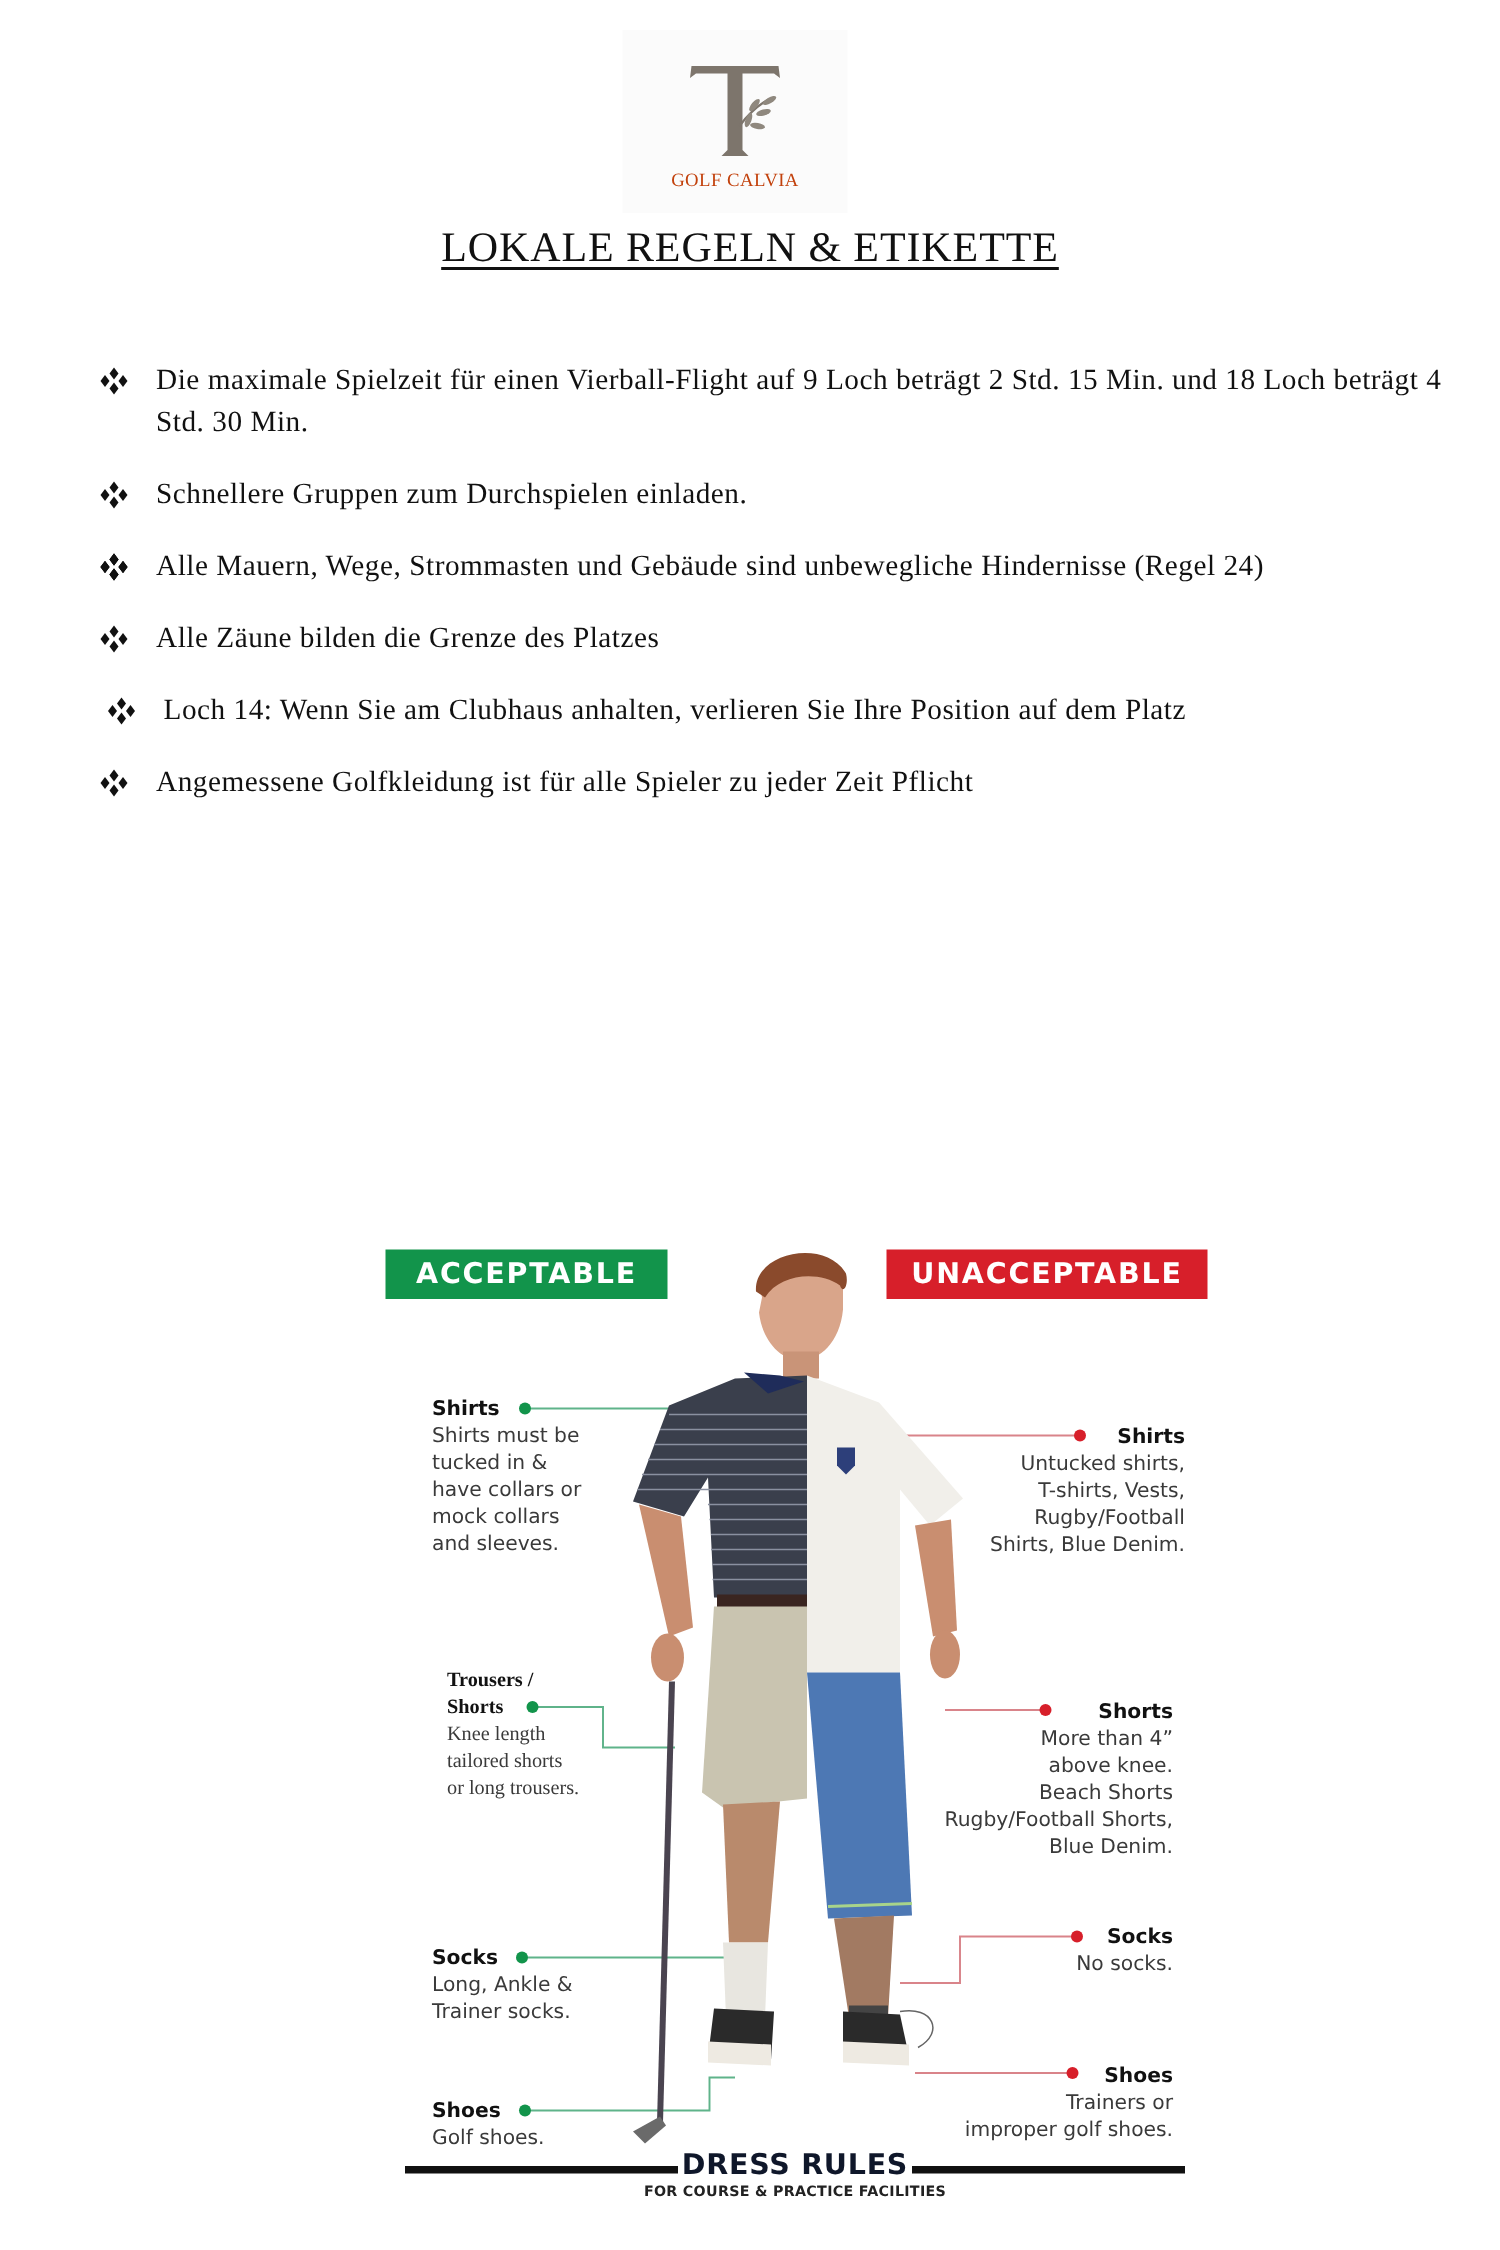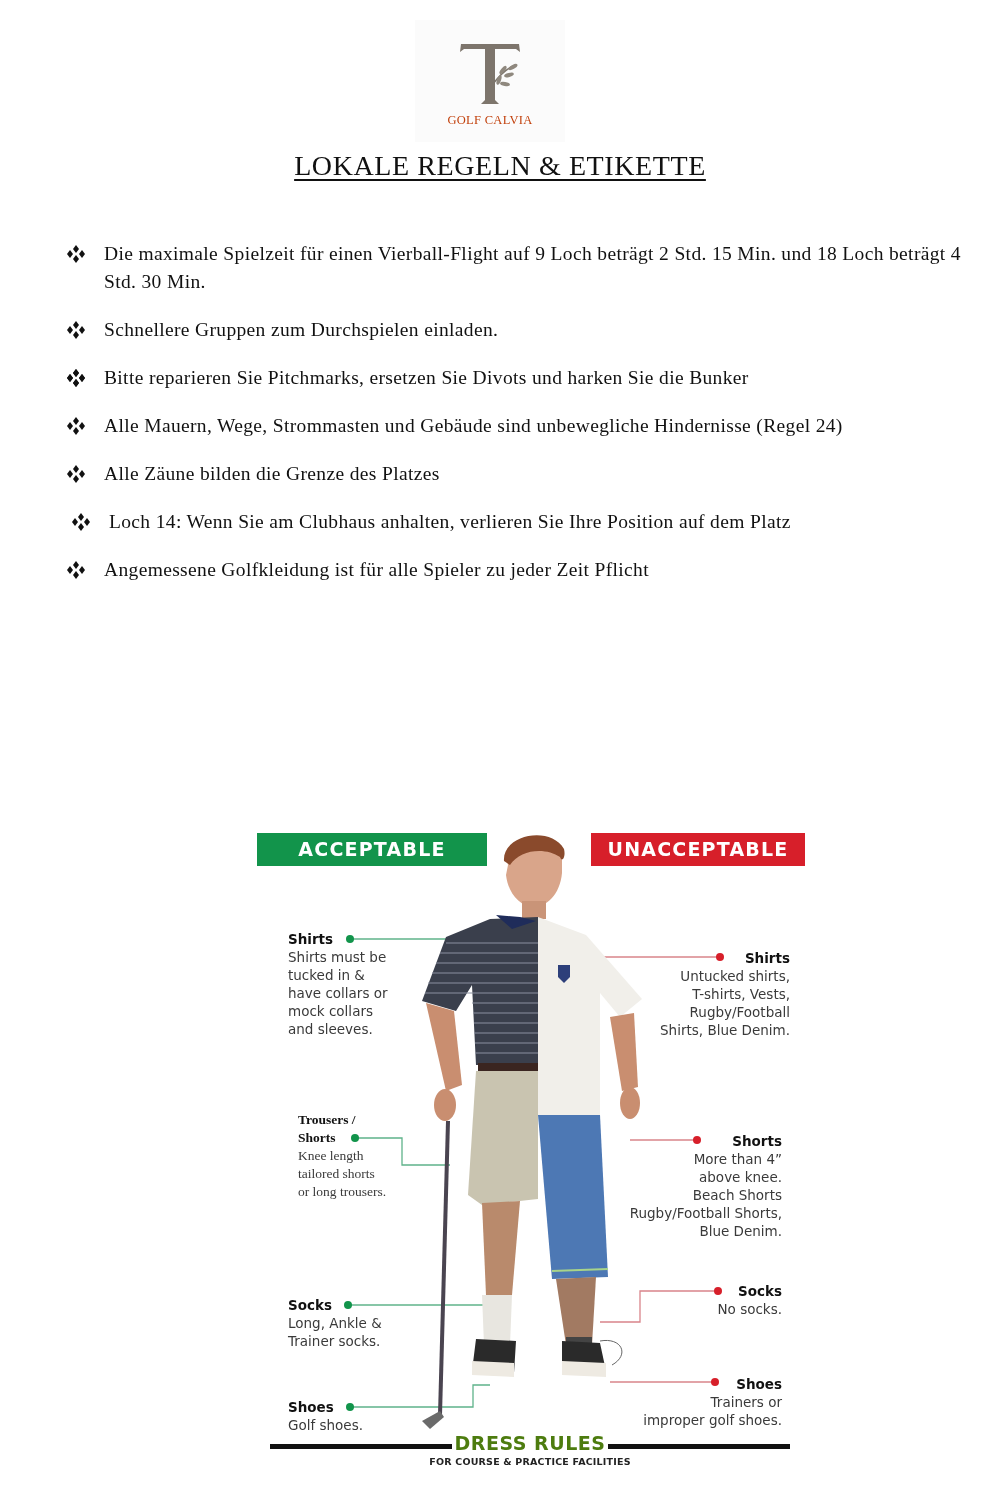--- a/index.html
+++ b/index.html
@@ -9,28 +9,28 @@
   .logo .brand { position:absolute; left:0; right:0; top:93px; text-align:center; font-size:12.5px; letter-spacing:0.3px; color:#c2410c; font-family:"Liberation Serif", serif; }
   .title { position:absolute; left:0; right:0; top:150px; text-align:center; font-size:28px; letter-spacing:0.6px; text-decoration:underline; text-underline-offset:4px; text-decoration-thickness:1.5px; font-family:"Liberation Serif", serif; }
   .rules { position:absolute; left:66px; top:240px; width:900px; margin:0; padding:0; list-style:none; }
   .rule { position:relative; padding-left:38px; font-size:19.5px; line-height:28px; margin-bottom:20px; letter-spacing:0.35px; }
   .rule .bullet { position:absolute; left:0; top:0; width:20px; height:28px; }
   .rule.indent { padding-left:43px; }
   .rule.indent .bullet { left:5px; }
 
   .dress { position:absolute; left:250px; top:825px; width:560px; height:650px; }
   .banner { position:absolute; top:8px; height:33px; color:#fff; font-family:"DejaVu Sans", sans-serif; font-weight:bold; font-size:19px; letter-spacing:1.2px; text-align:center; line-height:33px; }
-  .banner.ok { left:7px; width:230px; background:#12944b; }
+  .banner.ok { left:7px; width:188px; background:#12944b; }
   .banner.bad { left:341px; width:214px; background:#d71f2a; }
   .fig { position:absolute; left:0; top:0; }
   .note { position:absolute; font-family:"DejaVu Sans", sans-serif; font-size:13.5px; line-height:18px; color:#3a3a3a; }
   .note .h { font-weight:bold; color:#111; }
   .note.r { text-align:right; }
   .footer-line { position:absolute; height:5px; background:#111; top:619px; }
-  .footer-title { position:absolute; left:0; right:0; top:607px; text-align:center; font-family:"DejaVu Sans", sans-serif; font-weight:bold; font-size:19px; letter-spacing:0.5px; color:#4d7c0f; }
+  .footer-title { position:absolute; left:0; right:0; top:607px; text-align:center; font-family:"DejaVu Sans", sans-serif; font-weight:bold; font-size:19px; letter-spacing:0.5px; color:#0f172a; }
   .footer-title span { background:#fff; padding:0 3px; }
   .footer-sub { position:absolute; left:0; right:0; top:631px; text-align:center; font-family:"DejaVu Sans", sans-serif; font-weight:bold; font-size:9.5px; letter-spacing:0.2px; color:#222; }
 </style>
 </head>
 <body>
 
 <div class="logo">
   <svg width="74" height="70" viewBox="0 0 74 70">
     <path d="M8 4 L66 4 L67 12 L63 9 L42 9 L42 60 L46 64 L28 64 L32 60 L32 9 L11 9 L7 12 Z" fill="#7d756c"></path>
     <path d="M40 44 C46 36 52 30 60 26" stroke="#7d756c" stroke-width="1.5" fill="none"></path>
@@ -80,21 +80,20 @@
   </li>
   <li class="rule">
     <svg class="bullet" viewBox="0 0 20 28">
         <g fill="#111">
           <path d="M10 5 L13 9 L10 13 L7 9Z"></path>
           <path d="M10 15 L13 19 L10 23 L7 19Z"></path>
           <path d="M4 10 L7 14 L4 18 L1 14Z"></path>
           <path d="M16 10 L19 14 L16 18 L13 14Z"></path>
         </g>
       </svg>
-    <span>Bitte reparieren Sie Pitchmarks, ersetzen Sie Divots und harken Sie die Bunker</span>
   </li>
   <li class="rule">
     <svg class="bullet" viewBox="0 0 20 28">
         <g fill="#111">
           <path d="M10 5 L13 9 L10 13 L7 9Z"></path>
           <path d="M10 15 L13 19 L10 23 L7 19Z"></path>
           <path d="M4 10 L7 14 L4 18 L1 14Z"></path>
           <path d="M16 10 L19 14 L16 18 L13 14Z"></path>
         </g>
       </svg>

